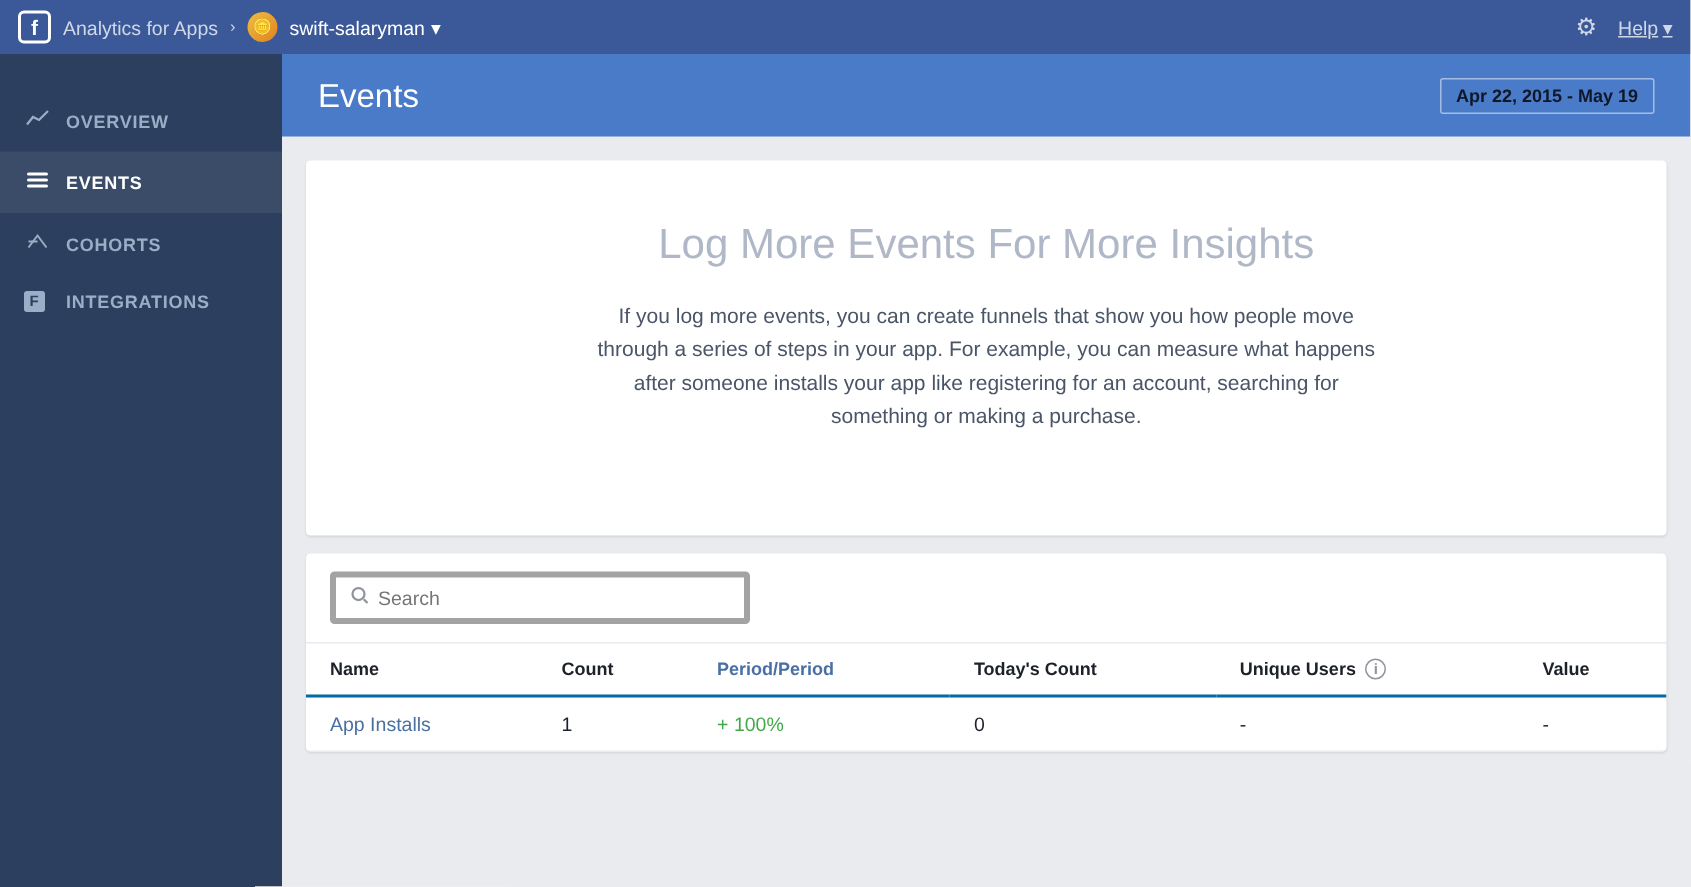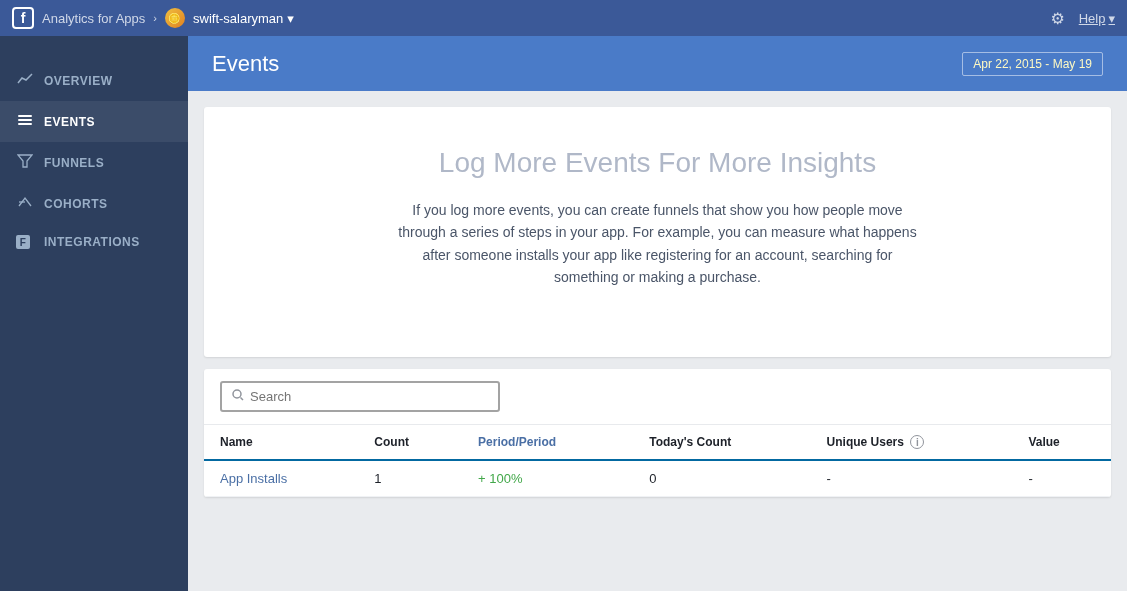--- a/index.html
+++ b/index.html
@@ -133,24 +133,25 @@
       justify-content: space-between;
     }
     .events-title {
       color: white;
       font-size: 22px;
       font-weight: 300;
     }
     .date-range {
       background: transparent;
       border: 1px solid rgba(255,255,255,0.5);
-      color: #fef9c3;
+      color: #0f172a;
       padding: 4px 10px;
       font-size: 12px;
       border-radius: 2px;
+      font-weight: bold;
     }
 
     
     .info-card {
       background: white;
       margin: 16px 16px 0 16px;
       border-radius: 3px;
       padding: 40px 20px 44px;
       text-align: center;
       box-shadow: 0 1px 2px rgba(0,0,0,0.1);
@@ -186,21 +187,21 @@
       box-shadow: 0 1px 2px rgba(0,0,0,0.1);
       overflow: hidden;
     }
     .search-bar-wrap {
       padding: 12px 16px;
       border-bottom: 1px solid #e8eaed;
     }
     .search-bar {
       display: flex;
       align-items: center;
-      border: 2px solid #a3a3a3;
+      border: 4px solid #a3a3a3;
       border-radius: 3px;
       padding: 6px 10px;
       gap: 6px;
       width: 280px;
       background: white;
     }
     .search-icon {
       color: #90949c;
       font-size: 13px;
     }
@@ -298,28 +299,20 @@
     </div>
     <div class="sidebar-item active">
       <span class="sidebar-item-icon">
         <svg width="16" height="16" viewBox="0 0 16 16" fill="none">
           <rect x="1" y="3" width="14" height="2" rx="1" fill="white"></rect>
           <rect x="1" y="7" width="14" height="2" rx="1" fill="white"></rect>
           <rect x="1" y="11" width="14" height="2" rx="1" fill="white"></rect>
         </svg>
       </span>
       <span>Events</span>
-    </div>
-    <div class="sidebar-item">
-      <span class="sidebar-item-icon">
-        <svg width="16" height="16" viewBox="0 0 16 16" fill="none">
-          <polygon points="1,2 15,2 10,8 10,14 6,14 6,8" stroke="#9aafc7" stroke-width="1.3" fill="none"></polygon>
-        </svg>
-      </span>
-      <span>Funnels</span>
     </div>
     <div class="sidebar-item">
       <span class="sidebar-item-icon">
         <svg width="16" height="16" viewBox="0 0 16 16" fill="none">
           <path d="M2 12 L8 4 L14 12" stroke="#9aafc7" stroke-width="1.3" fill="none"></path>
           <path d="M2 8 L8 8" stroke="#9aafc7" stroke-width="1.3"></path>
         </svg>
       </span>
       <span>Cohorts</span>
     </div>

